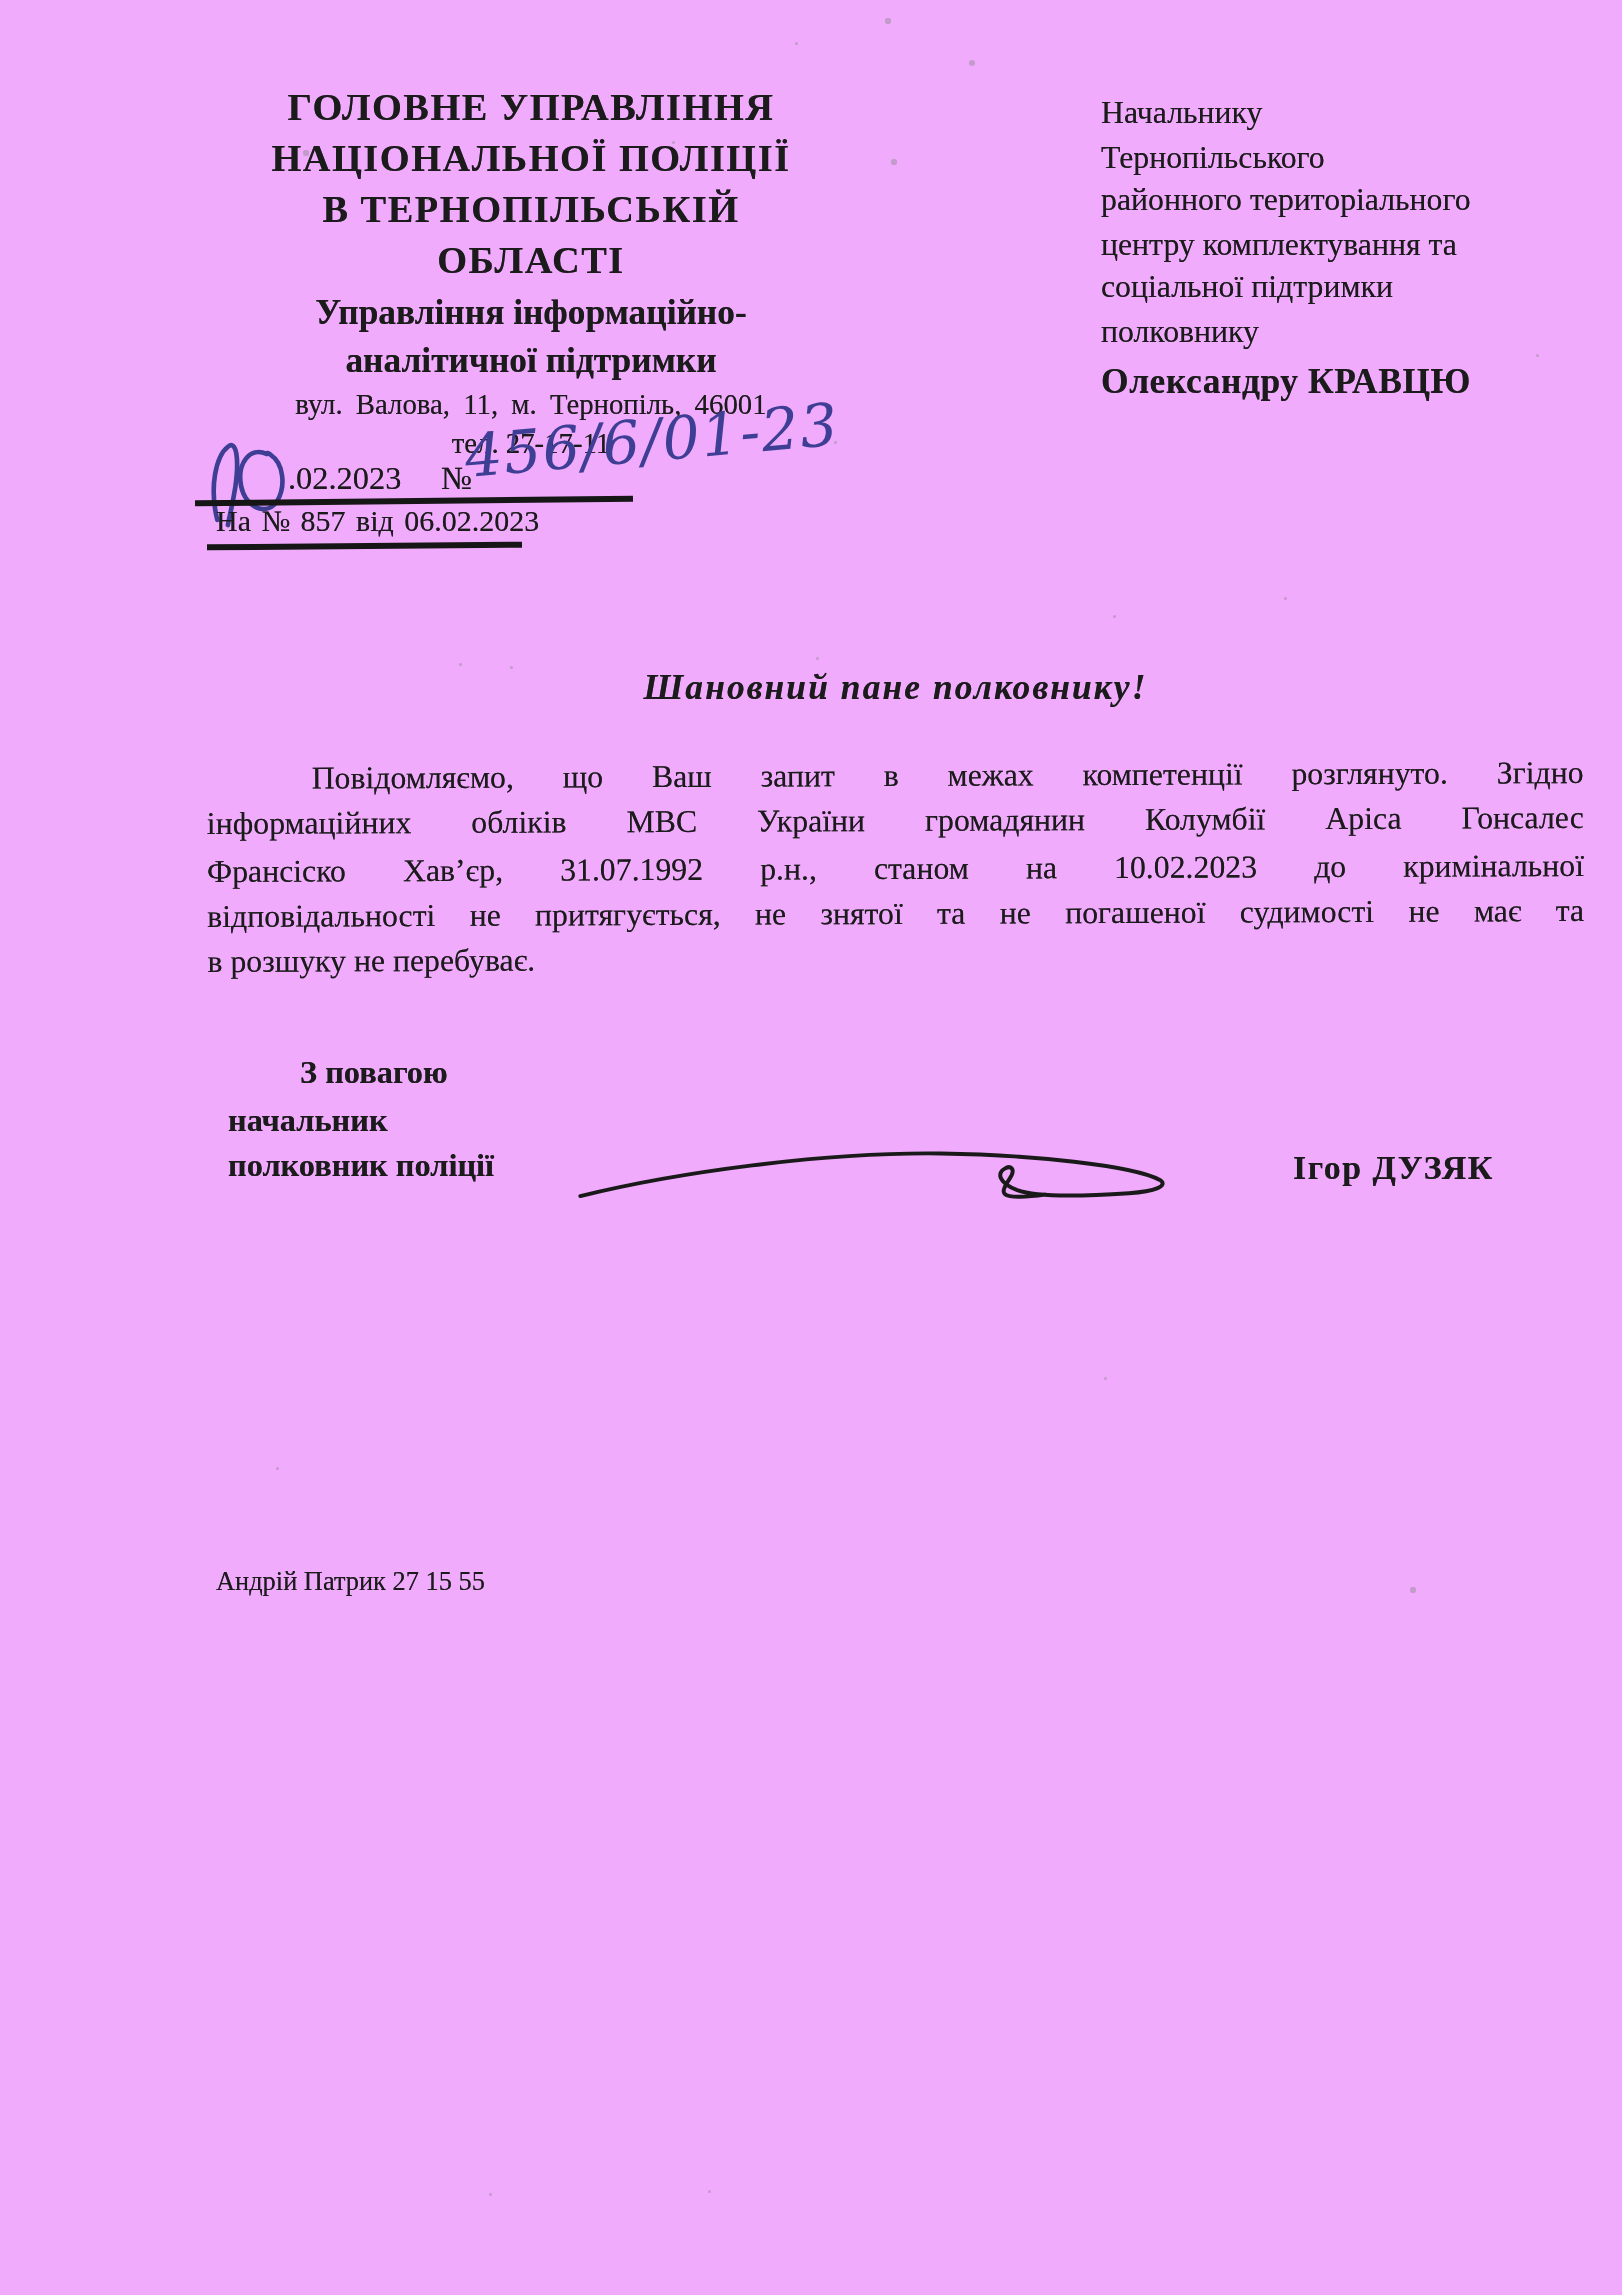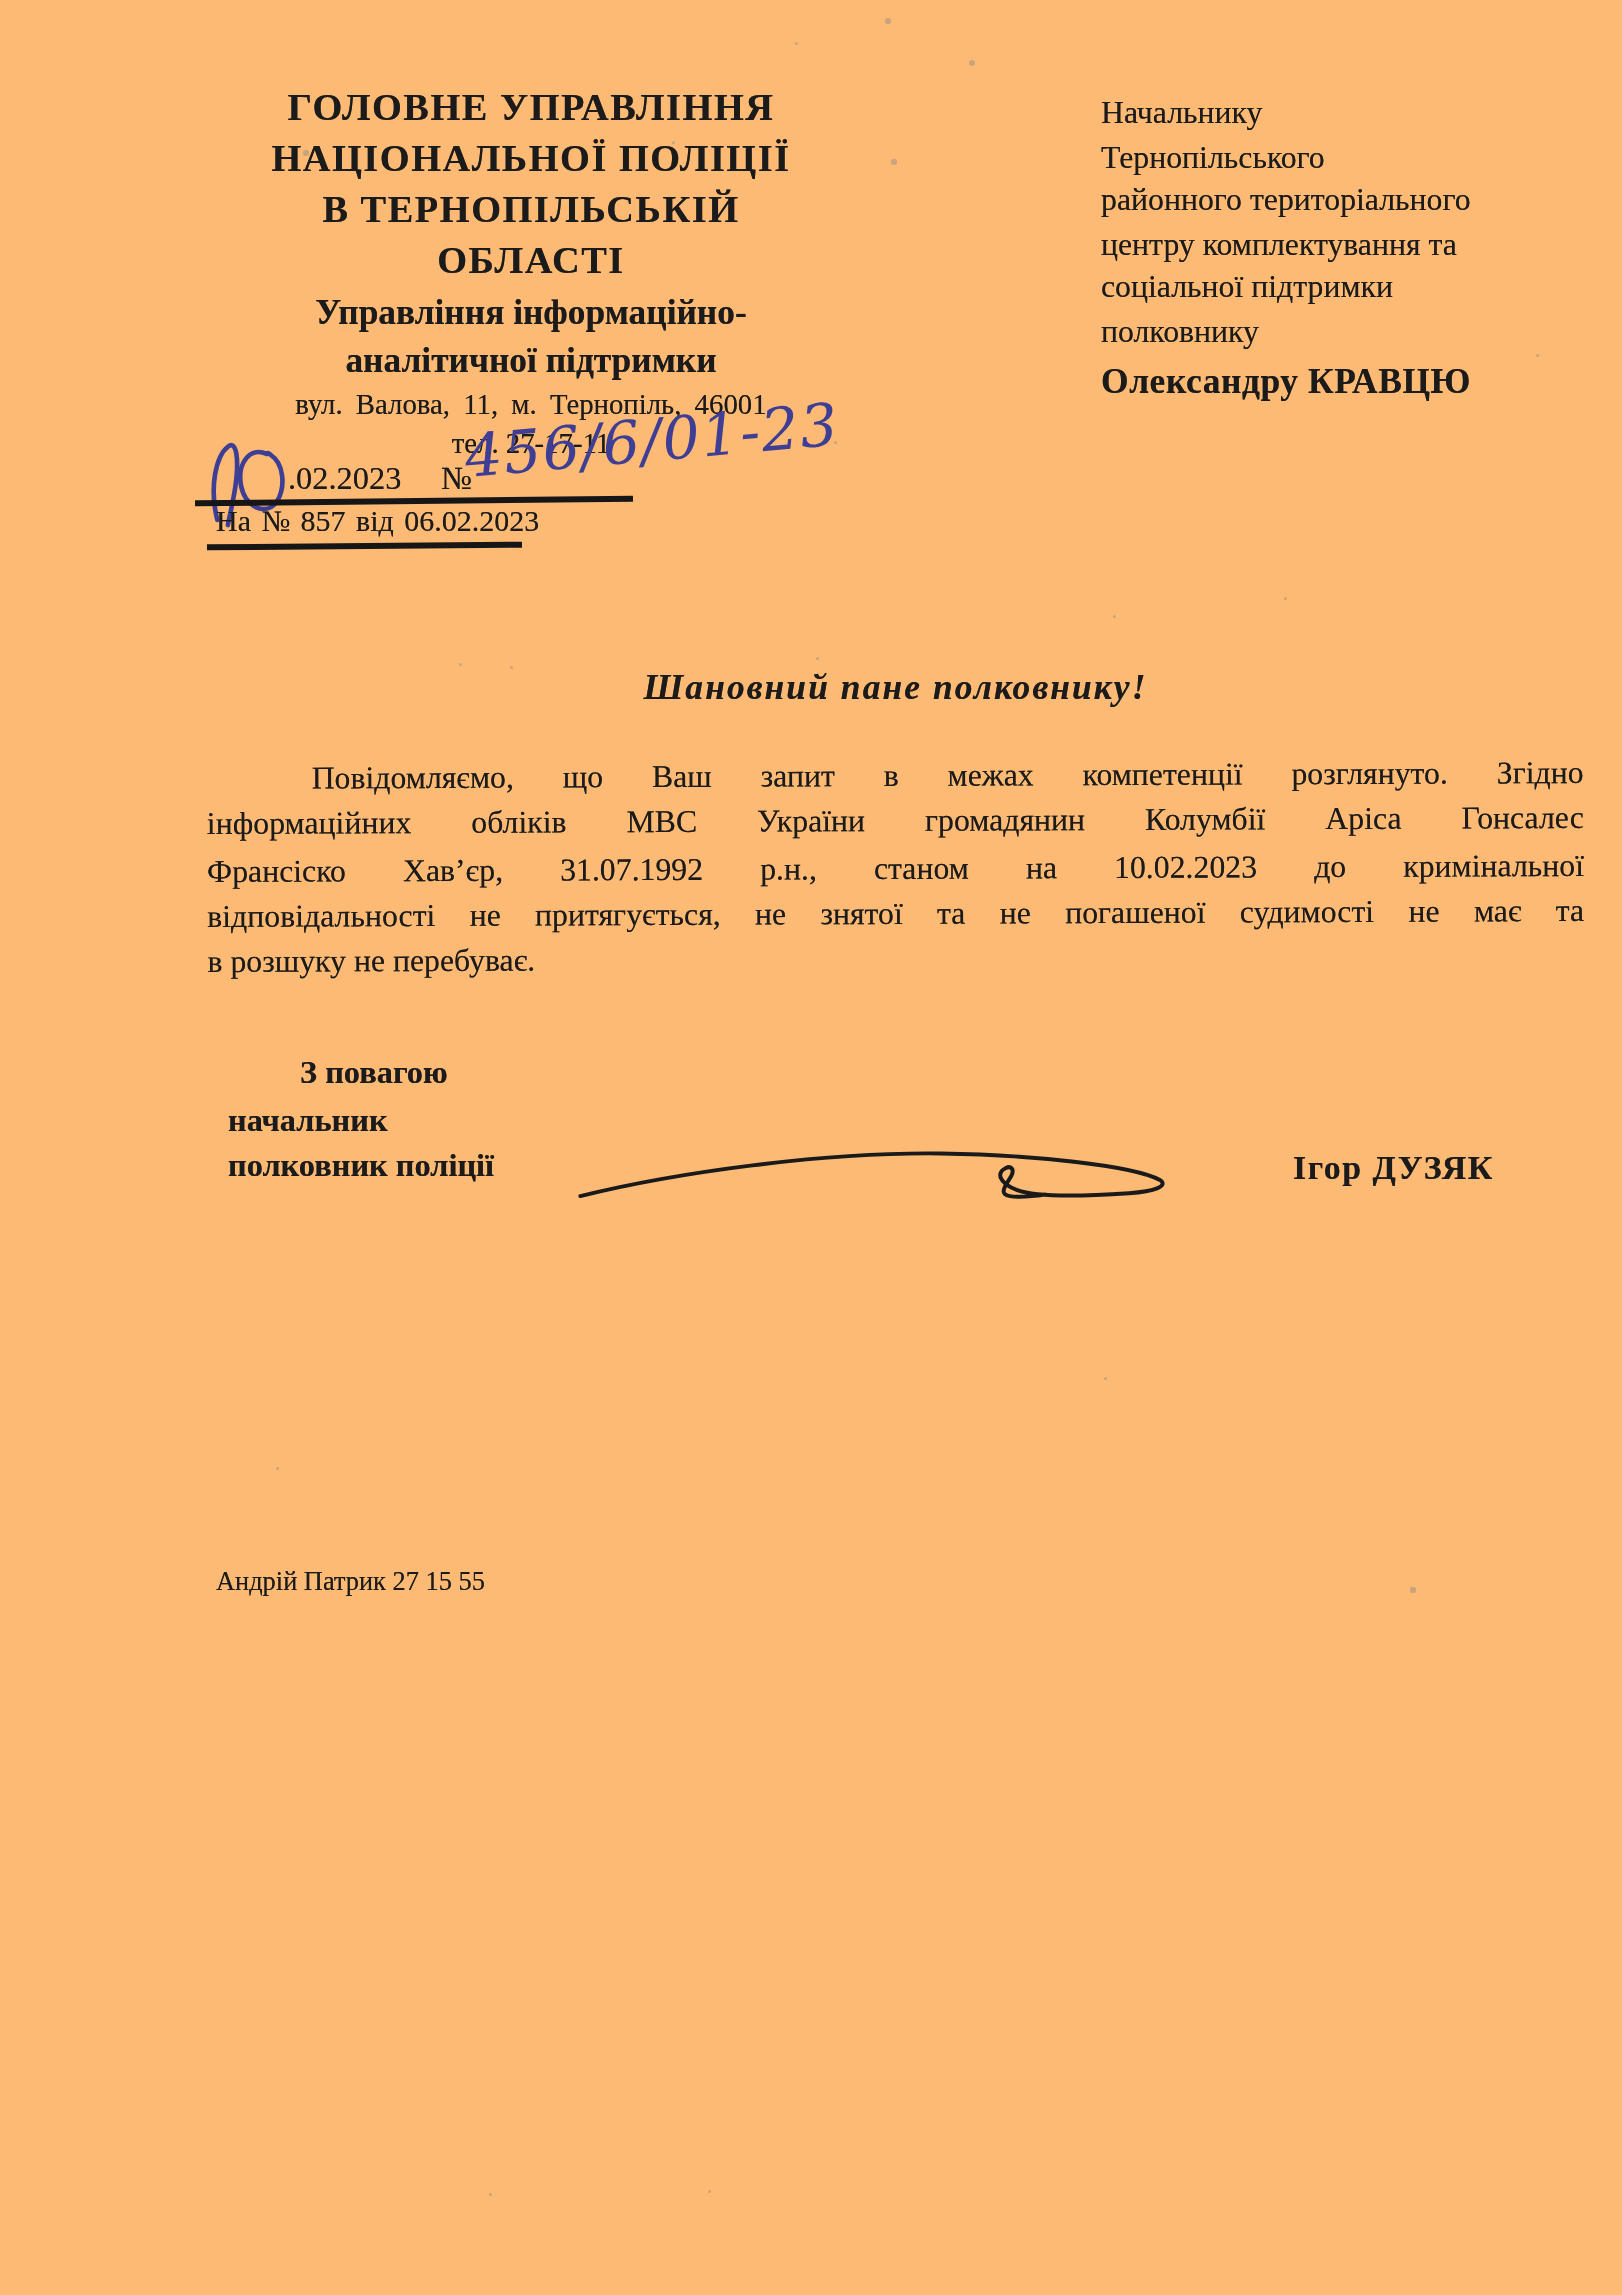--- a/index.html
+++ b/index.html
@@ -1,16 +1,16 @@
 <!DOCTYPE html>
 <html style="font-size:7.9px"><head>
 <meta charset="utf-8">
 <style>
   html,body{margin:0;padding:0;background:#ffffff;}
-  .stage{position:relative;width:1623px;height:2295px;background:#fdba74;overflow:hidden;}
+  .stage{position:relative;width:1623px;height:2295px;background:#f0abfc;overflow:hidden;}
   .scale{position:absolute;top:0;left:0;width:541px;height:765px;
          transform:scale(3);transform-origin:0 0;
          font-family:"Liberation Serif","DejaVu Serif",serif;color:#1b1b1b;}
   .abs{position:absolute;}
   .printed{text-shadow:0 0 0.2px rgba(20,20,20,.65);}
   
   .letterhead{left:71px;top:27.5px;width:212px;text-align:center;}
   .org-line{font-weight:bold;font-size:12.8px;line-height:17px;letter-spacing:0.5px;}
   .dept-line{font-weight:bold;font-size:11.8px;line-height:16px;}
   .addr-line{font-size:9.6px;line-height:12.8px;margin-top:1.5px;word-spacing:2px;}

